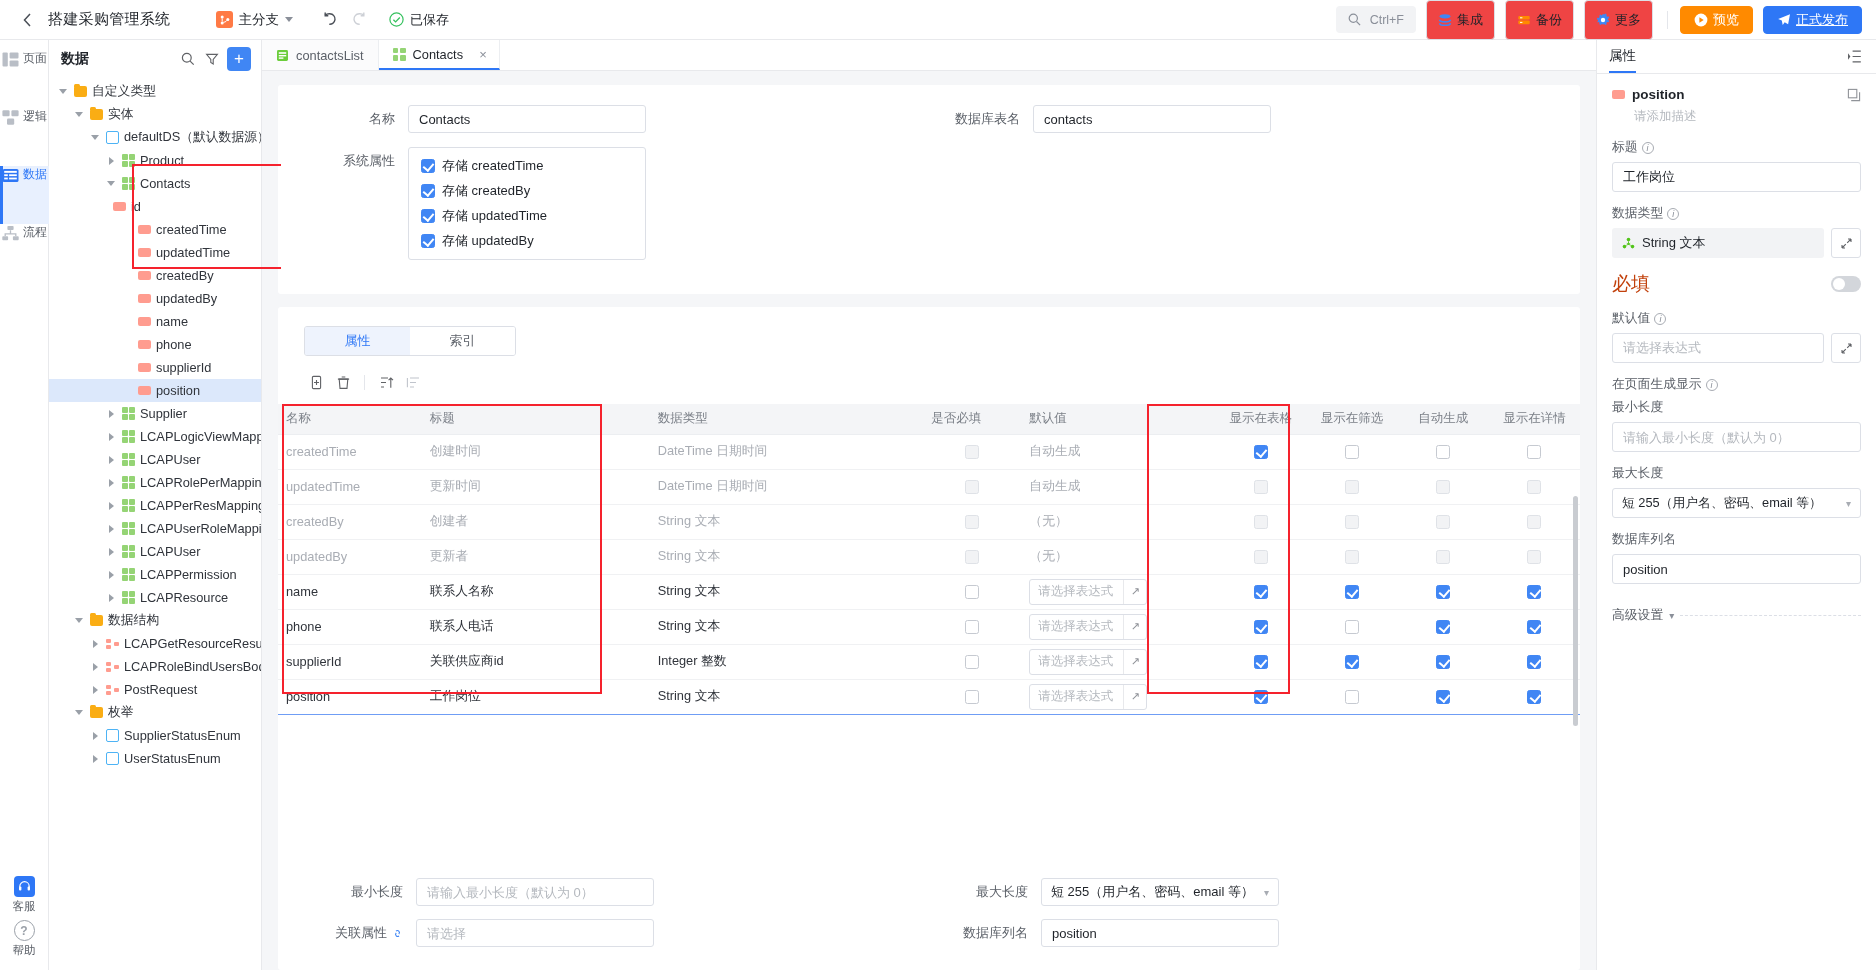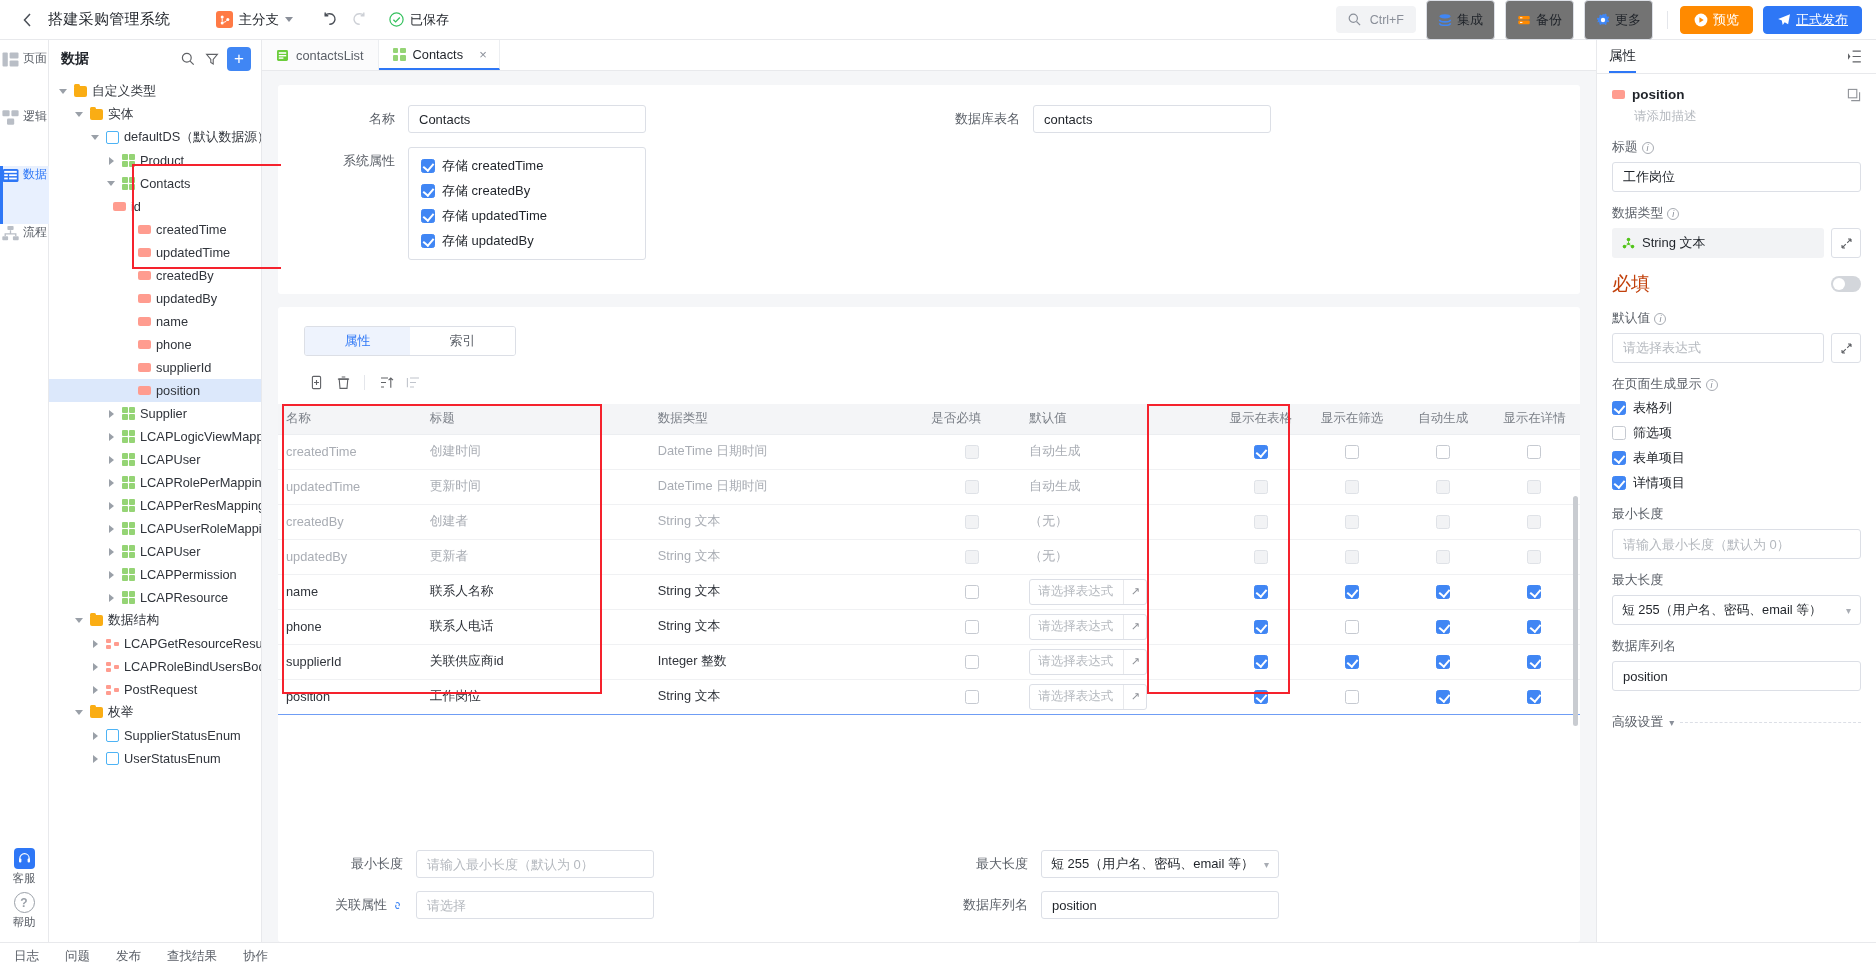--- a/index.html
+++ b/index.html
@@ -28,21 +28,21 @@
     border-top: 5px solid #8a8f99; margin-left: 1px; }
   .tb-icon-btn { width: 30px; height: 30px; display: flex; align-items: center; justify-content: center;
     cursor: pointer; }
   .tb-undo { margin-left: 22px; }
   .tb-saved { display: flex; align-items: center; gap: 6px; margin-left: 14px; }
   .tb-saved .txt { font-size: 13px; color: #1f2329; }
   .tb-spacer { flex: 1; }
   .tb-search { display: flex; align-items: center; gap: 9px; height: 27px; padding: 0 12px;
     background: #f2f3f5; border-radius: 4px; color: #8a8f99; font-size: 12.5px; cursor: pointer; }
   .tb-btn { display: flex; align-items: center; gap: 5px; height: 40px; padding: 16px 11px;
-    border: 1px solid #dcdfe6; border-radius: 4px; background: #737373; margin-left: 10px;
+    border: 1px solid #dcdfe6; border-radius: 4px; background: #ef4444; margin-left: 10px;
     font-size: 13px; color: #1f2329; cursor: pointer; }
   .tb-sep { width: 1px; height: 18px; background: #e4e6eb; margin: 0 12px 0 14px; }
   .tb-btn.primary-orange { background: #ff8a00; border-color: #ff8a00; color: #fff; height: 28px; padding: 0 13px; margin-left: 0; }
   .tb-btn.primary-blue { background: #2e77f6; border-color: #2e77f6; color: #fff; height: 28px; padding: 0 13px; margin-left: 10px; }
   .tb-btn.primary-blue .u { text-decoration: underline; }
 
   
   .body { flex: 1; display: flex; min-height: 0; }
 
   
@@ -1257,38 +1257,20 @@
             <svg width="11" height="11" viewBox="0 0 11 11">
                 <path d="M10 1L6.2 4.8M10 1H7M10 1v3M1 10l3.8-3.8M1 10h3M1 10V7" stroke="#606266" stroke-width="1.1" fill="none"></path>
               </svg>
           </div>
         </div>
 
         <div class="rlabel2">
           <span>在页面生成显示</span>
           <span class="info-i">i</span>
         </div>
-        <div class="ckcol">
-          <label class="ck">
-            <span class="cbox on"></span>
-            <span>表格列</span>
-          </label>
-          <label class="ck">
-            <span class="cbox"></span>
-            <span>筛选项</span>
-          </label>
-          <label class="ck">
-            <span class="cbox on"></span>
-            <span>表单项目</span>
-          </label>
-          <label class="ck">
-            <span class="cbox on"></span>
-            <span>详情项目</span>
-          </label>
-        </div>
 
         <div class="rlabel2">最小长度</div>
         <input class="rinp" placeholder="请输入最小长度（默认为 0）" style="">
 
         <div class="rlabel2">最大长度</div>
         <div class="rsel">
           <span class="sv">短 255（用户名、密码、email 等）</span>
           <span class="sc">▾</span>
         </div>
 
@@ -1297,20 +1279,13 @@
 
         <div class="adv">
           <span class="at">高级设置</span>
           <span class="sc" style="color:#8a8f99;font-size:10px;">▾</span>
           <span class="dots"></span>
         </div>
       </div>
     </div>
   </div>
 
-  <div class="footer" id="footer">
-      <div>日志</div>
-      <div>问题</div>
-      <div>发布</div>
-      <div>查找结果</div>
-      <div>协作</div>
-    </div>
 </div>
 
 </body></html>

